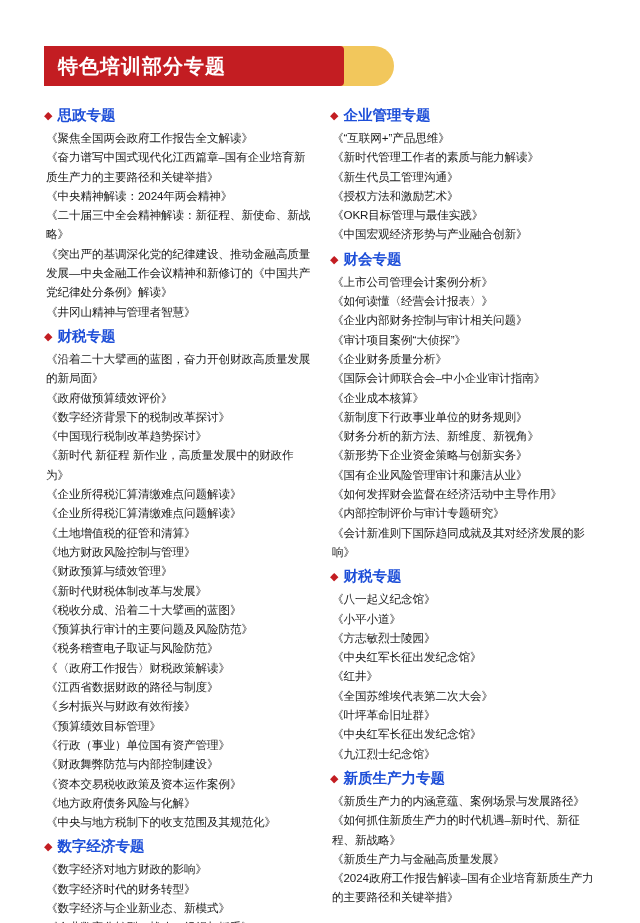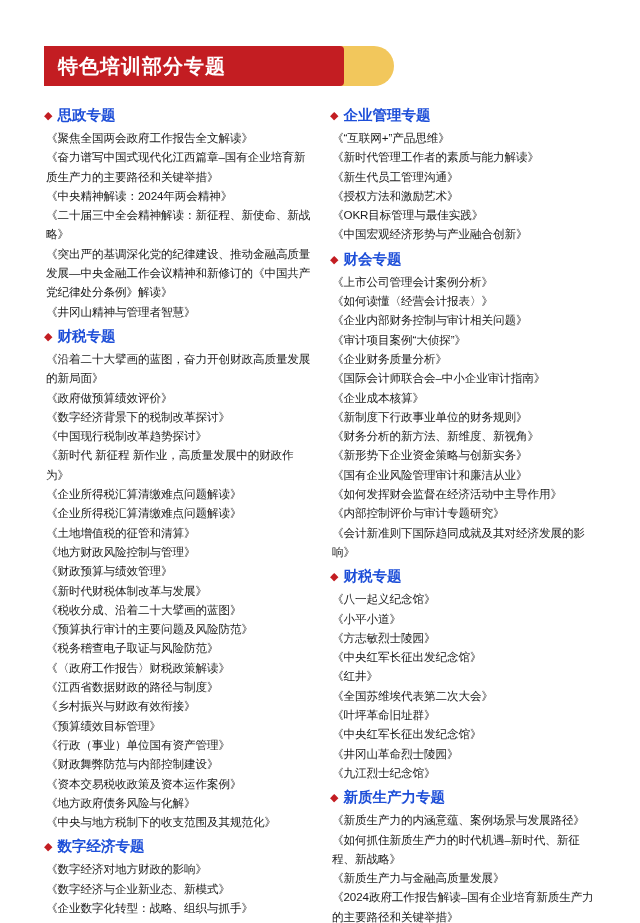--- a/index.html
+++ b/index.html
@@ -154,20 +154,21 @@
       <div class="item">《地方政府债务风险与化解》</div>
       <div class="item">《中央与地方税制下的收支范围及其规范化》</div>
     </div>
 
     <div class="section">
       <div class="section-head">
         <span class="diamond-icon">◆</span>
         <span class="section-title">数字经济专题</span>
       </div>
       <div class="item">《数字经济对地方财政的影响》</div>
+      <div class="item">《数字经济时代的财务转型》</div>
       <div class="item">《数字经济与企业新业态、新模式》</div>
       <div class="item">《企业数字化转型：战略、组织与抓手》</div>
 
     </div>
 
   </div>
 
   <div class="col col-right">
 
     <div class="section">
@@ -210,21 +211,20 @@
         <span class="section-title">财税专题</span>
       </div>
       <div class="item">《八一起义纪念馆》</div>
       <div class="item">《小平小道》</div>
       <div class="item">《方志敏烈士陵园》</div>
       <div class="item">《中央红军长征出发纪念馆》</div>
       <div class="item">《红井》</div>
       <div class="item">《全国苏维埃代表第二次大会》</div>
       <div class="item">《叶坪革命旧址群》</div>
       <div class="item">《中央红军长征出发纪念馆》</div>
-      <div class="item">《井冈山革命烈士陵园》</div>
       <div class="item">《九江烈士纪念馆》</div>
     </div>
 
     <div class="section">
       <div class="section-head">
         <span class="diamond-icon">◆</span>
         <span class="section-title">新质生产力专题</span>
       </div>
       <div class="item">《新质生产力的内涵意蕴、案例场景与发展路径》</div>
       <div class="item">《如何抓住新质生产力的时代机遇–新时代、新征程、新战略》</div>

